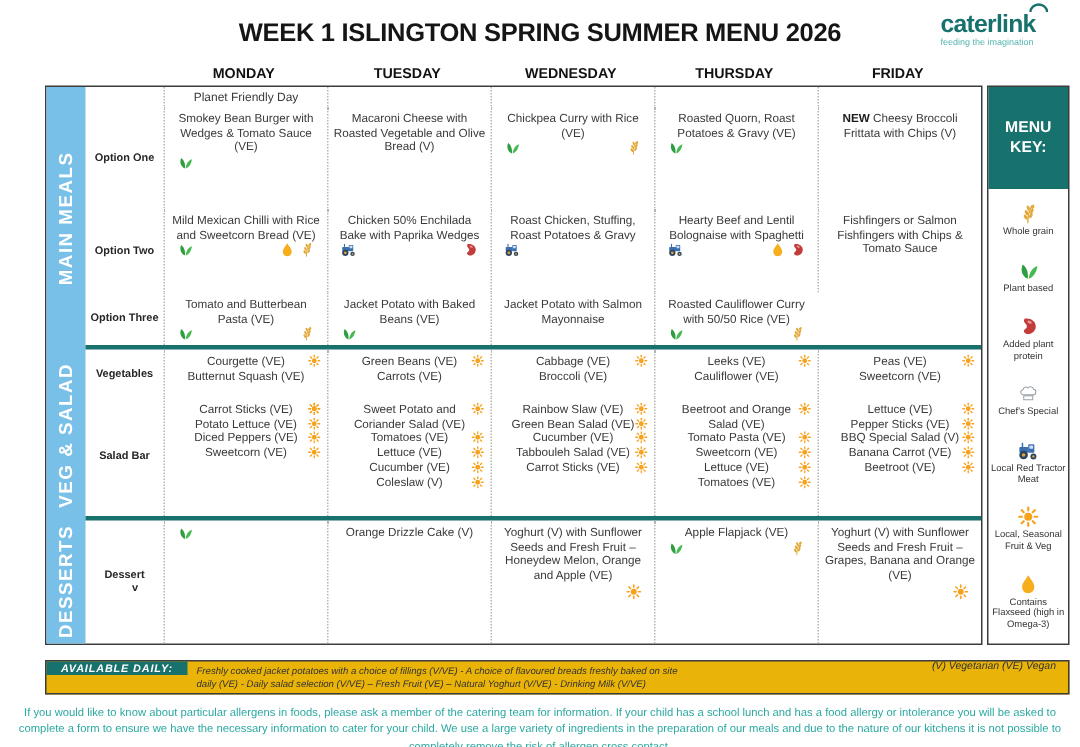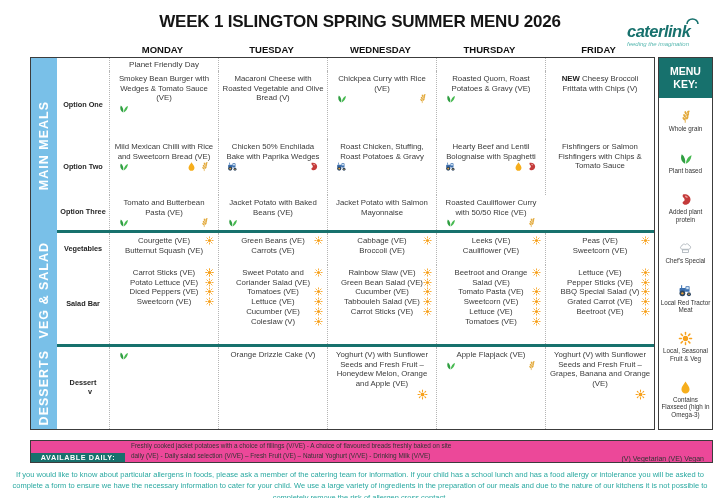--- a/index.html
+++ b/index.html
@@ -6,21 +6,21 @@
   html,body { background:#fff; }
   .page {
     position:relative; width:720px; height:498px; background:#fff; overflow:hidden;
     font-family:"Liberation Sans", sans-serif; color:#3a3a3a;
   }
   
   .title {
     position:absolute; top:12px; left:110px; width:500px; text-align:center;
     font-size:17px; font-weight:bold; color:#151515; letter-spacing:-0.2px;
   }
-  .logo { position:absolute; top:18px; right:10px;font-style:italic; }
+  .logo { position:absolute; top:2px; right:10px; }
   .day-header-row {
     position:absolute; top:44px; left:108px; width:545px; display:grid;
     grid-template-columns:repeat(5,1fr);
   }
   .day-header { text-align:center; font-size:9.5px; font-weight:bold; color:#111; }
 
   
   .menu-table {
     position:absolute; top:57px; left:30px; width:625px; height:373px;
     border:1.5px solid #3c3c3c; display:flex; background:#fff;
@@ -53,30 +53,30 @@
   .item-line .sun-abs { position:absolute; right:1px; top:0; }
   .divider { height:3px; background:#17716d; flex:0 0 3px; }
 
   
   .menu-key {
     position:absolute; top:57px; left:658px; width:55px; height:373px;
     border:1.5px solid #3c3c3c; background:#fff; display:flex; flex-direction:column;
   }
   .menu-key-title {
     background:#17716d; color:#fff; font-weight:bold; font-size:10.5px; text-align:center;
-    padding:7px 4px; line-height:1.25; flex:0 0 auto;
+    padding:21px 4px; line-height:1.25; flex:0 0 auto;
   }
   .menu-key-list { flex:1; display:flex; flex-direction:column; justify-content:space-around; align-items:center; padding:2px 1px; }
   .key-item { display:flex; flex-direction:column; align-items:center; }
   .key-item .key-label { font-size:6.3px; line-height:1.15; text-align:center; color:#333; margin-top:1px; }
 
   
   .avail-bar {
     position:absolute; top:440px; left:30px; width:683px; height:23px;
-    border:1px solid #3c3c3c; display:flex; align-items:flex-end; background:#ec4899;
+    border:1px solid #3c3c3c; display:flex; align-items:flex-start; background:#eab308;font-style:italic;
   }
   .avail-label {
     background:#17716d; color:#fff; font-weight:bold; font-size:7.2px; letter-spacing:0.6px;
     display:flex; align-items:center; justify-content:center; width:94px; flex:0 0 94px; text-align:center;
   }
   .avail-text { flex:1; font-size:6.4px; line-height:1.45; color:#333; padding:2px 6px; display:flex; flex-direction:column; justify-content:center; }
   .avail-legend { font-size:7px; color:#333; display:flex; align-items:center; padding-right:8px; white-space:nowrap; }
 
   
   .footer-note {
@@ -842,21 +842,21 @@
                     <line x1="12" y1="18.7" x2="12" y2="21.7"></line>
                     <line x1="2.3" y1="12" x2="5.3" y2="12"></line>
                     <line x1="18.7" y1="12" x2="21.7" y2="12"></line>
                     <line x1="5" y1="5" x2="7.2" y2="7.2"></line>
                     <line x1="16.8" y1="16.8" x2="19" y2="19"></line>
                     <line x1="5" y1="19" x2="7.2" y2="16.8"></line>
                     <line x1="16.8" y1="7.2" x2="19" y2="5"></line>
                   </g>
                 </svg>
               </span></div>
-            <div class="item-line"><span>Grated Carrot (VE)</span><span class="icon sun-abs" style="height: 9px; width: 9px;">
+            <div class="item-line"><span>Banana Carrot (VE)</span><span class="icon sun-abs" style="height: 9px; width: 9px;">
                 <svg viewBox="0 0 24 24">
                   <circle cx="12" cy="12" r="4.3" fill="#f7a11c"></circle>
                   <g stroke="#f7a11c" stroke-width="2.3" stroke-linecap="round">
                     <line x1="12" y1="2.3" x2="12" y2="5.3"></line>
                     <line x1="12" y1="18.7" x2="12" y2="21.7"></line>
                     <line x1="2.3" y1="12" x2="5.3" y2="12"></line>
                     <line x1="18.7" y1="12" x2="21.7" y2="12"></line>
                     <line x1="5" y1="5" x2="7.2" y2="7.2"></line>
                     <line x1="16.8" y1="16.8" x2="19" y2="19"></line>
                     <line x1="5" y1="19" x2="7.2" y2="16.8"></line>

